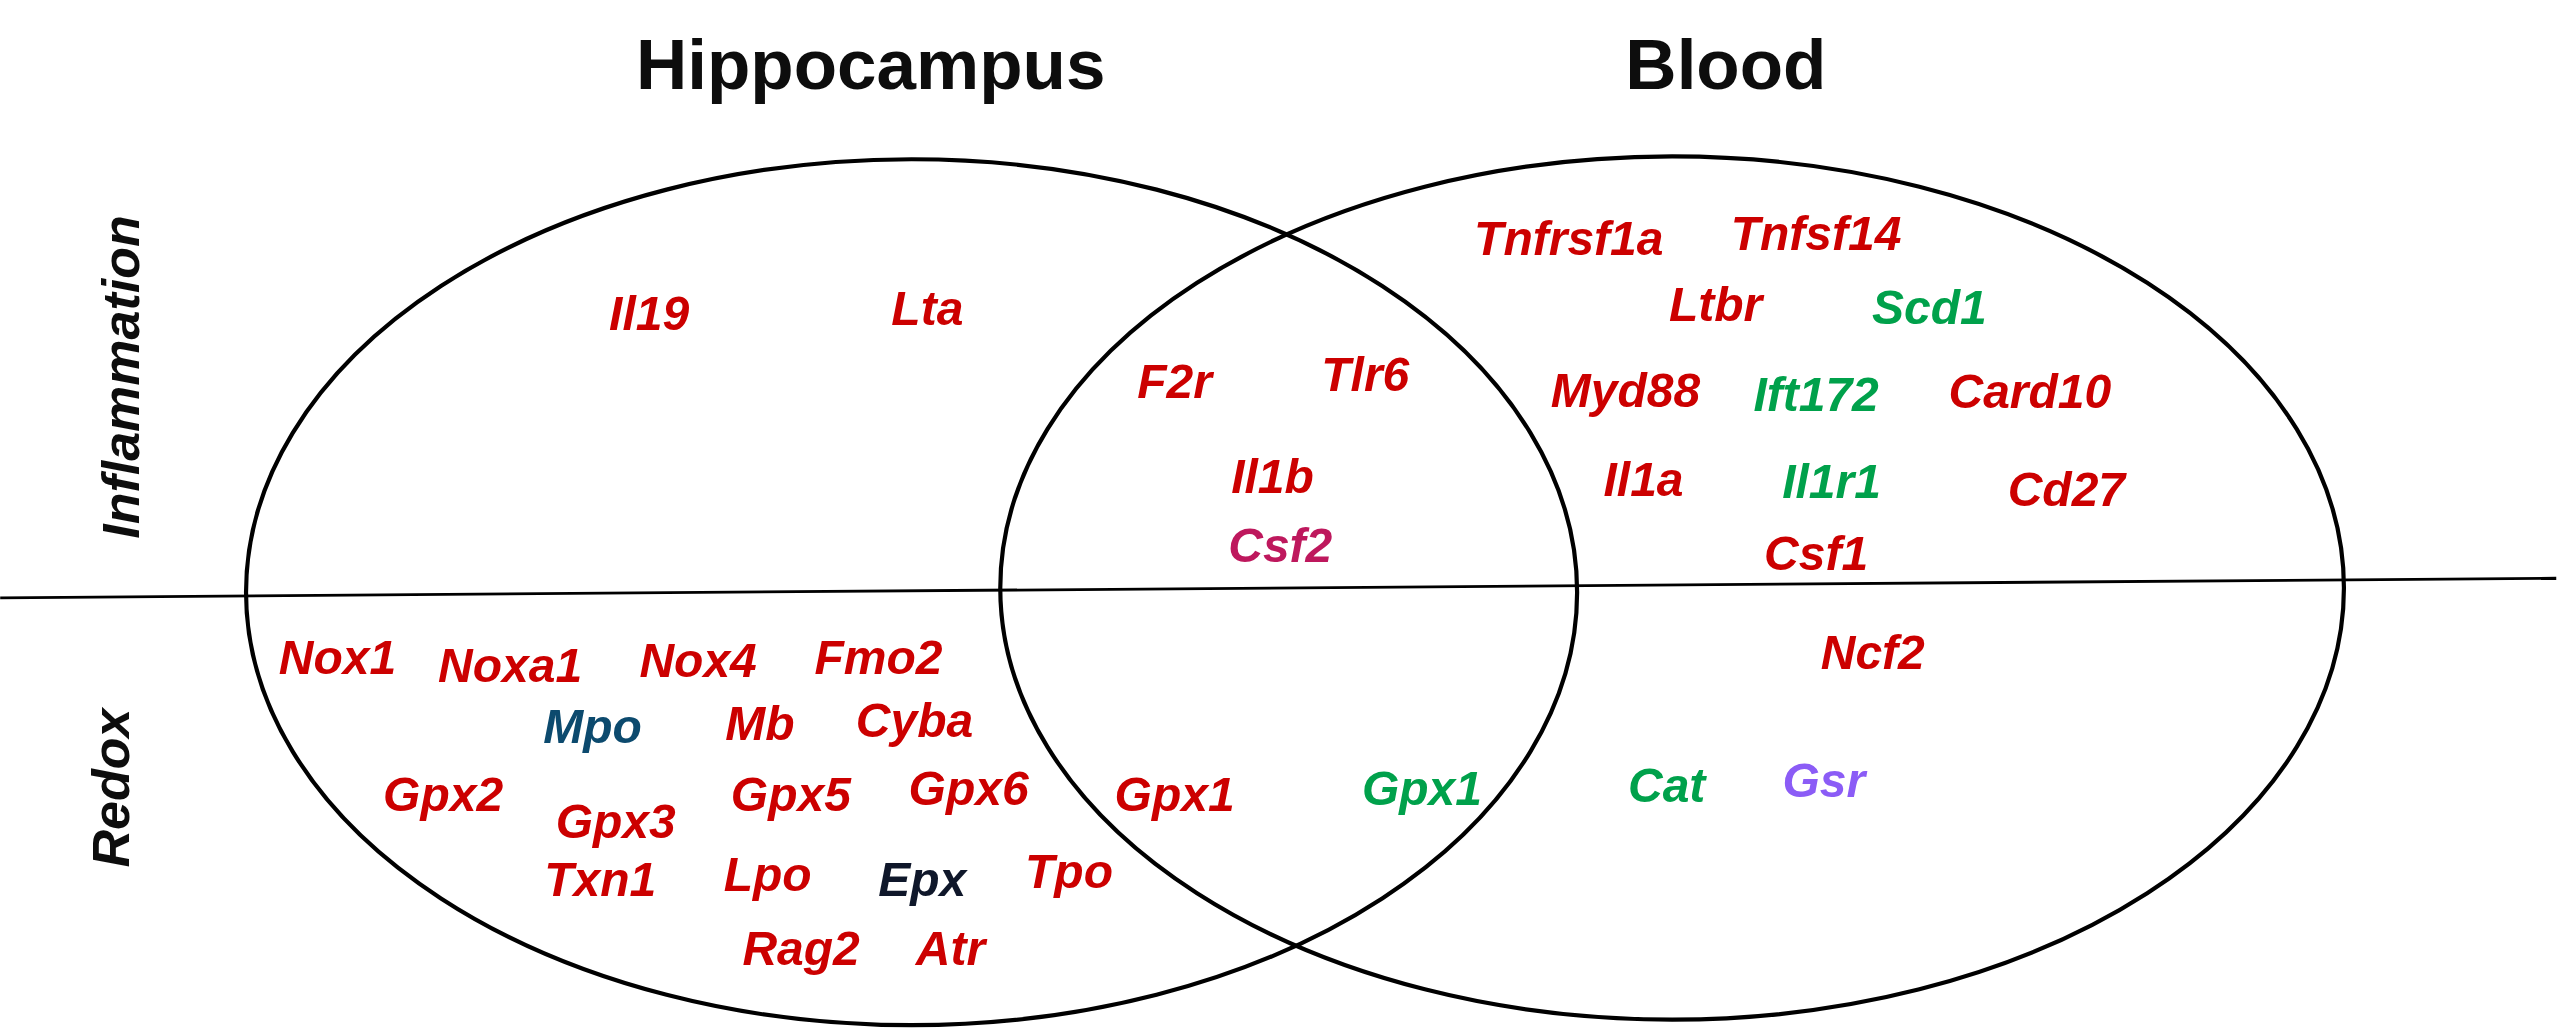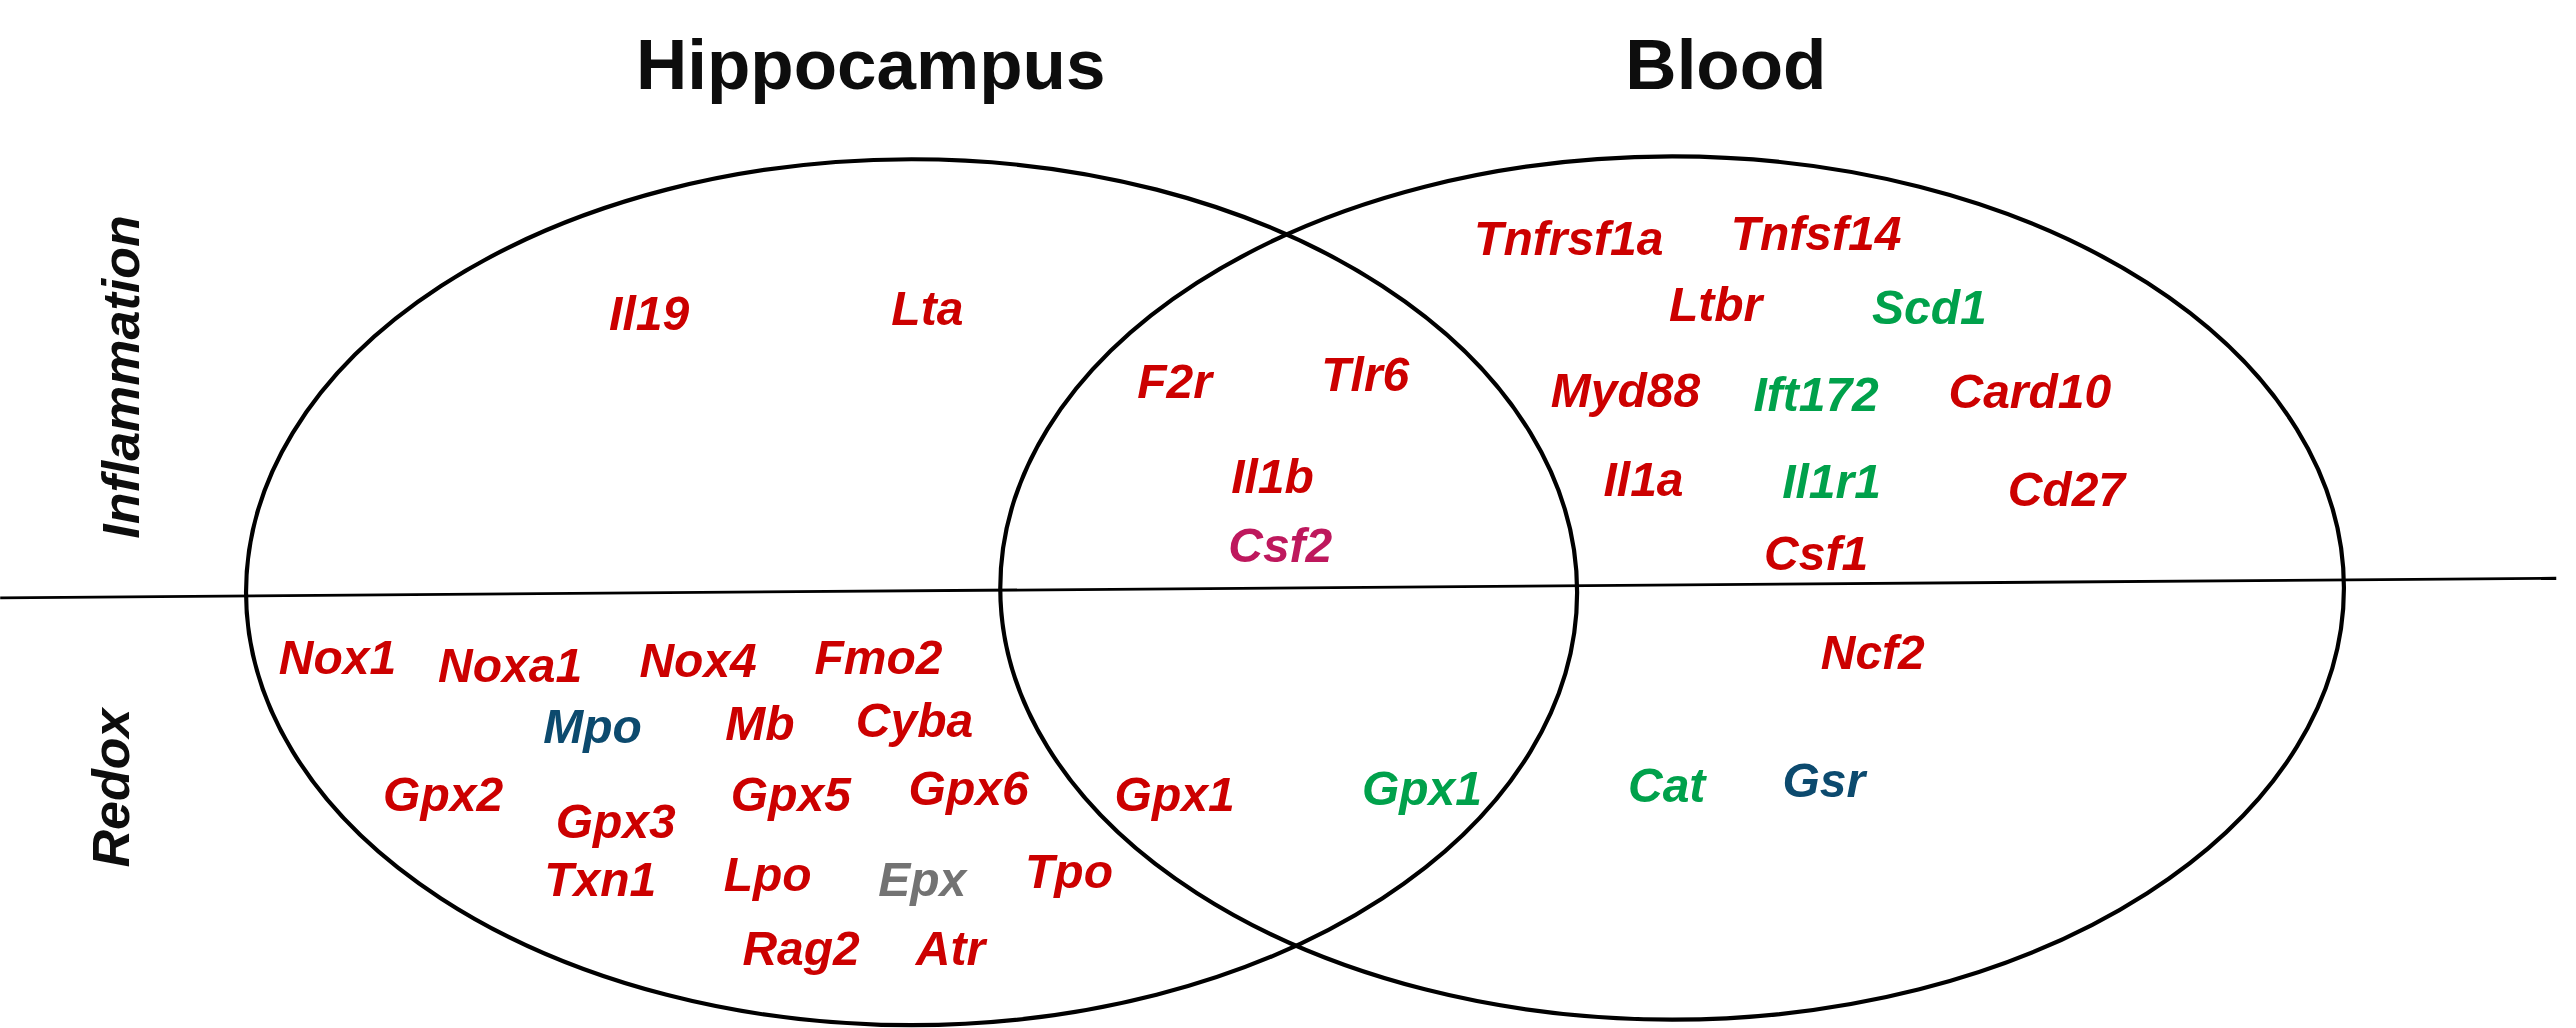--- a/index.html
+++ b/index.html
@@ -85,25 +85,25 @@
       <div class="gene" style="left: 34.1%; top: 63.9%; color: rgb(204, 0, 0);">Fmo2</div>
       <div class="gene" style="left: 23%; top: 70.6%; color: #0c4a6e;">Mpo</div>
       <div class="gene" style="left: 29.5%; top: 70.3%; color: rgb(204, 0, 0);">Mb</div>
       <div class="gene" style="left: 35.5%; top: 70%; color: rgb(204, 0, 0);">Cyba</div>
       <div class="gene" style="left: 17.2%; top: 77.2%; color: rgb(204, 0, 0);">Gpx2</div>
       <div class="gene" style="left: 23.9%; top: 77.5%; color: rgb(204, 0, 0); margin-top: 24px;">Gpx3</div>
       <div class="gene" style="left: 30.7%; top: 77.2%; color: rgb(204, 0, 0); font-style: italic;">Gpx5</div>
       <div class="gene" style="left: 37.6%; top: 76.7%; color: rgb(204, 0, 0);">Gpx6</div>
       <div class="gene" style="left: 23.3%; top: 85.5%; color: rgb(204, 0, 0);">Txn1</div>
       <div class="gene" style="left: 29.8%; top: 85%; color: rgb(204, 0, 0);">Lpo</div>
-      <div class="gene" style="left: 35.8%; top: 85.5%; color: #737373;">Epx</div>
+      <div class="gene" style="left: 35.8%; top: 85.5%; color: #0f172a;">Epx</div>
       <div class="gene" style="left: 41.5%; top: 84.7%; color: rgb(204, 0, 0);">Tpo</div>
       <div class="gene" style="left: 31.1%; top: 92.2%; color: rgb(204, 0, 0);">Rag2</div>
       <div class="gene" style="left: 36.9%; top: 92.2%; color: rgb(204, 0, 0);">Atr</div>
       <div class="gene" style="left: 45.6%; top: 77.2%; color: rgb(204, 0, 0);">Gpx1</div>
       <div class="gene" style="left: 55.2%; top: 76.7%; color: rgb(0, 161, 75);">Gpx1</div>
       <div class="gene" style="left: 72.7%; top: 63.4%; color: rgb(204, 0, 0);">Ncf2</div>
       <div class="gene" style="left: 64.7%; top: 76.4%; color: rgb(0, 161, 75);">Cat</div>
-      <div class="gene" style="left: 70.8%; top: 75.9%; color: #0c4a6e;">Gsr</div>
+      <div class="gene" style="left: 70.8%; top: 75.9%; color: #8b5cf6;">Gsr</div>
     </div>
 
 </div>
 
 
 </body></html>

